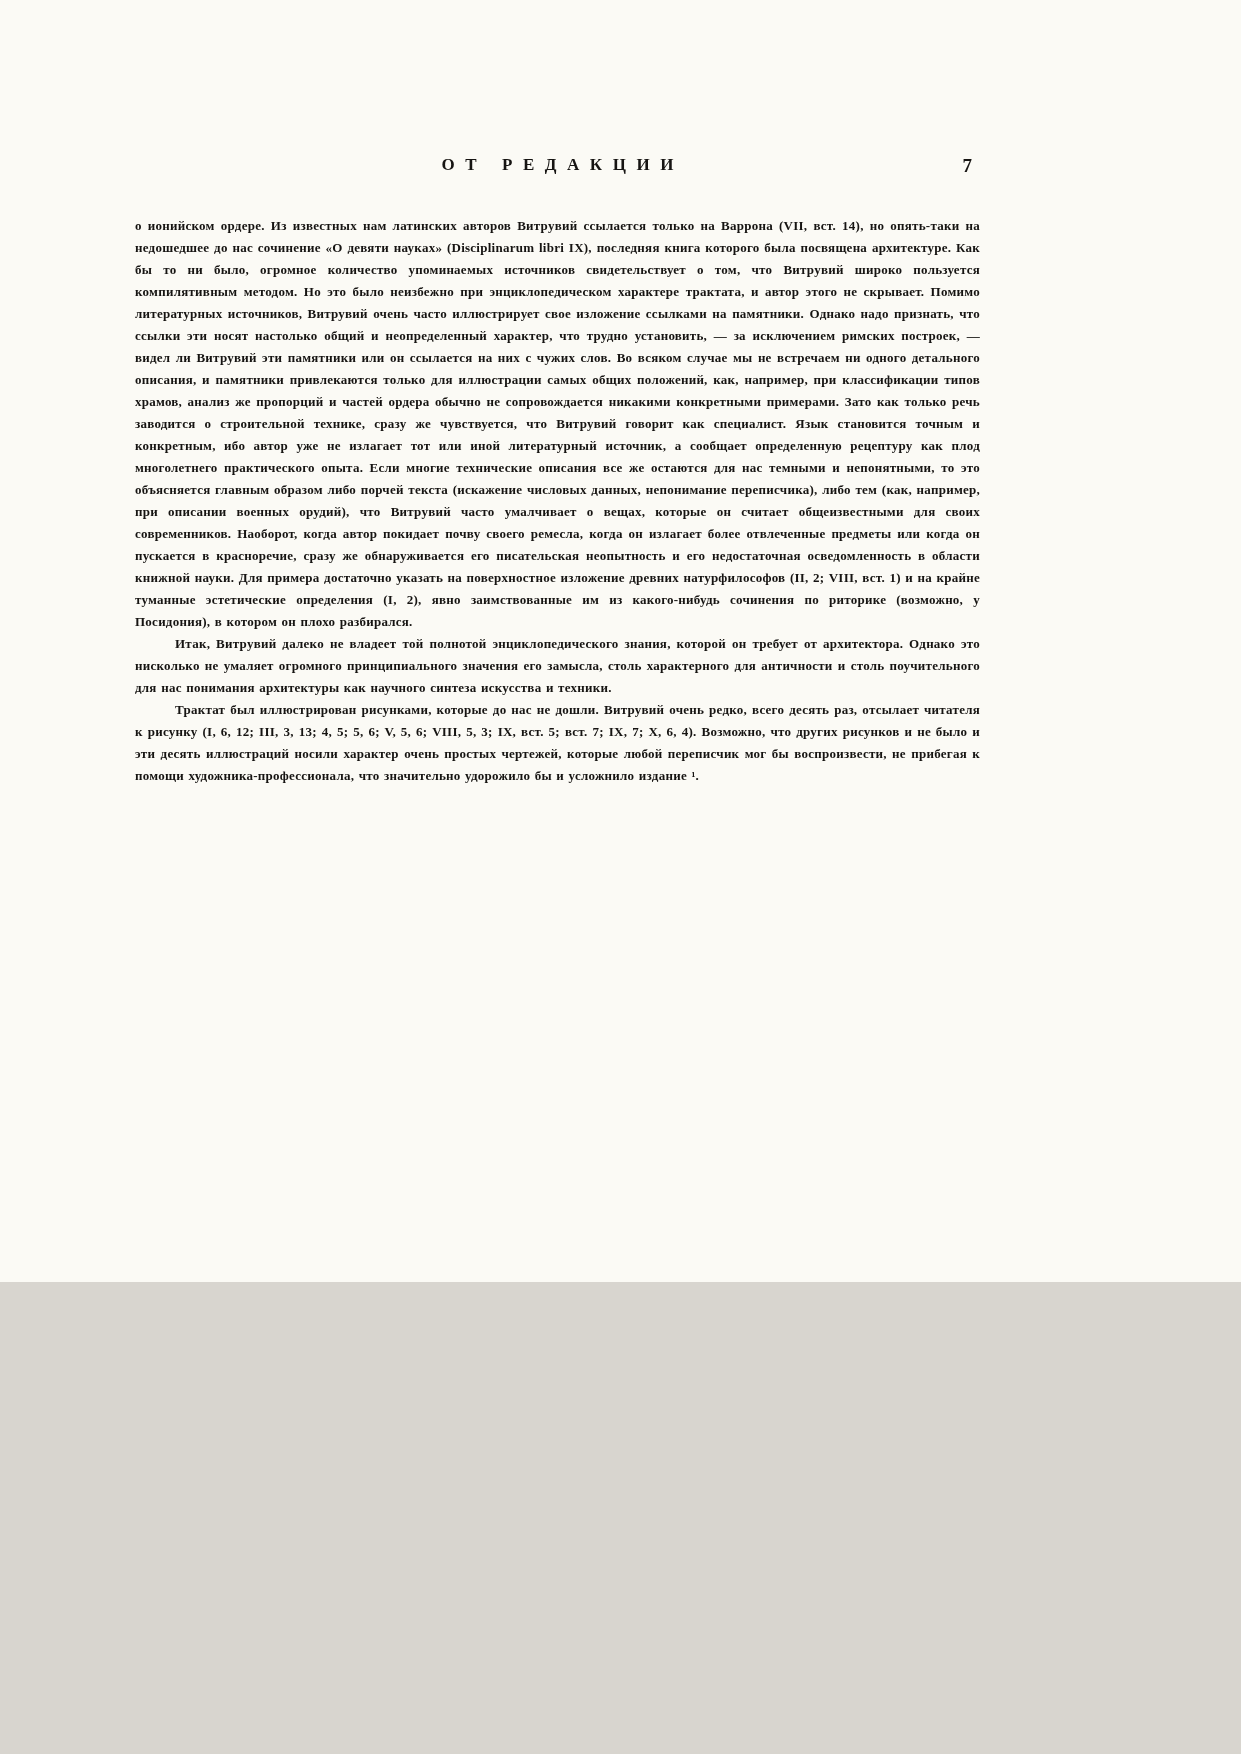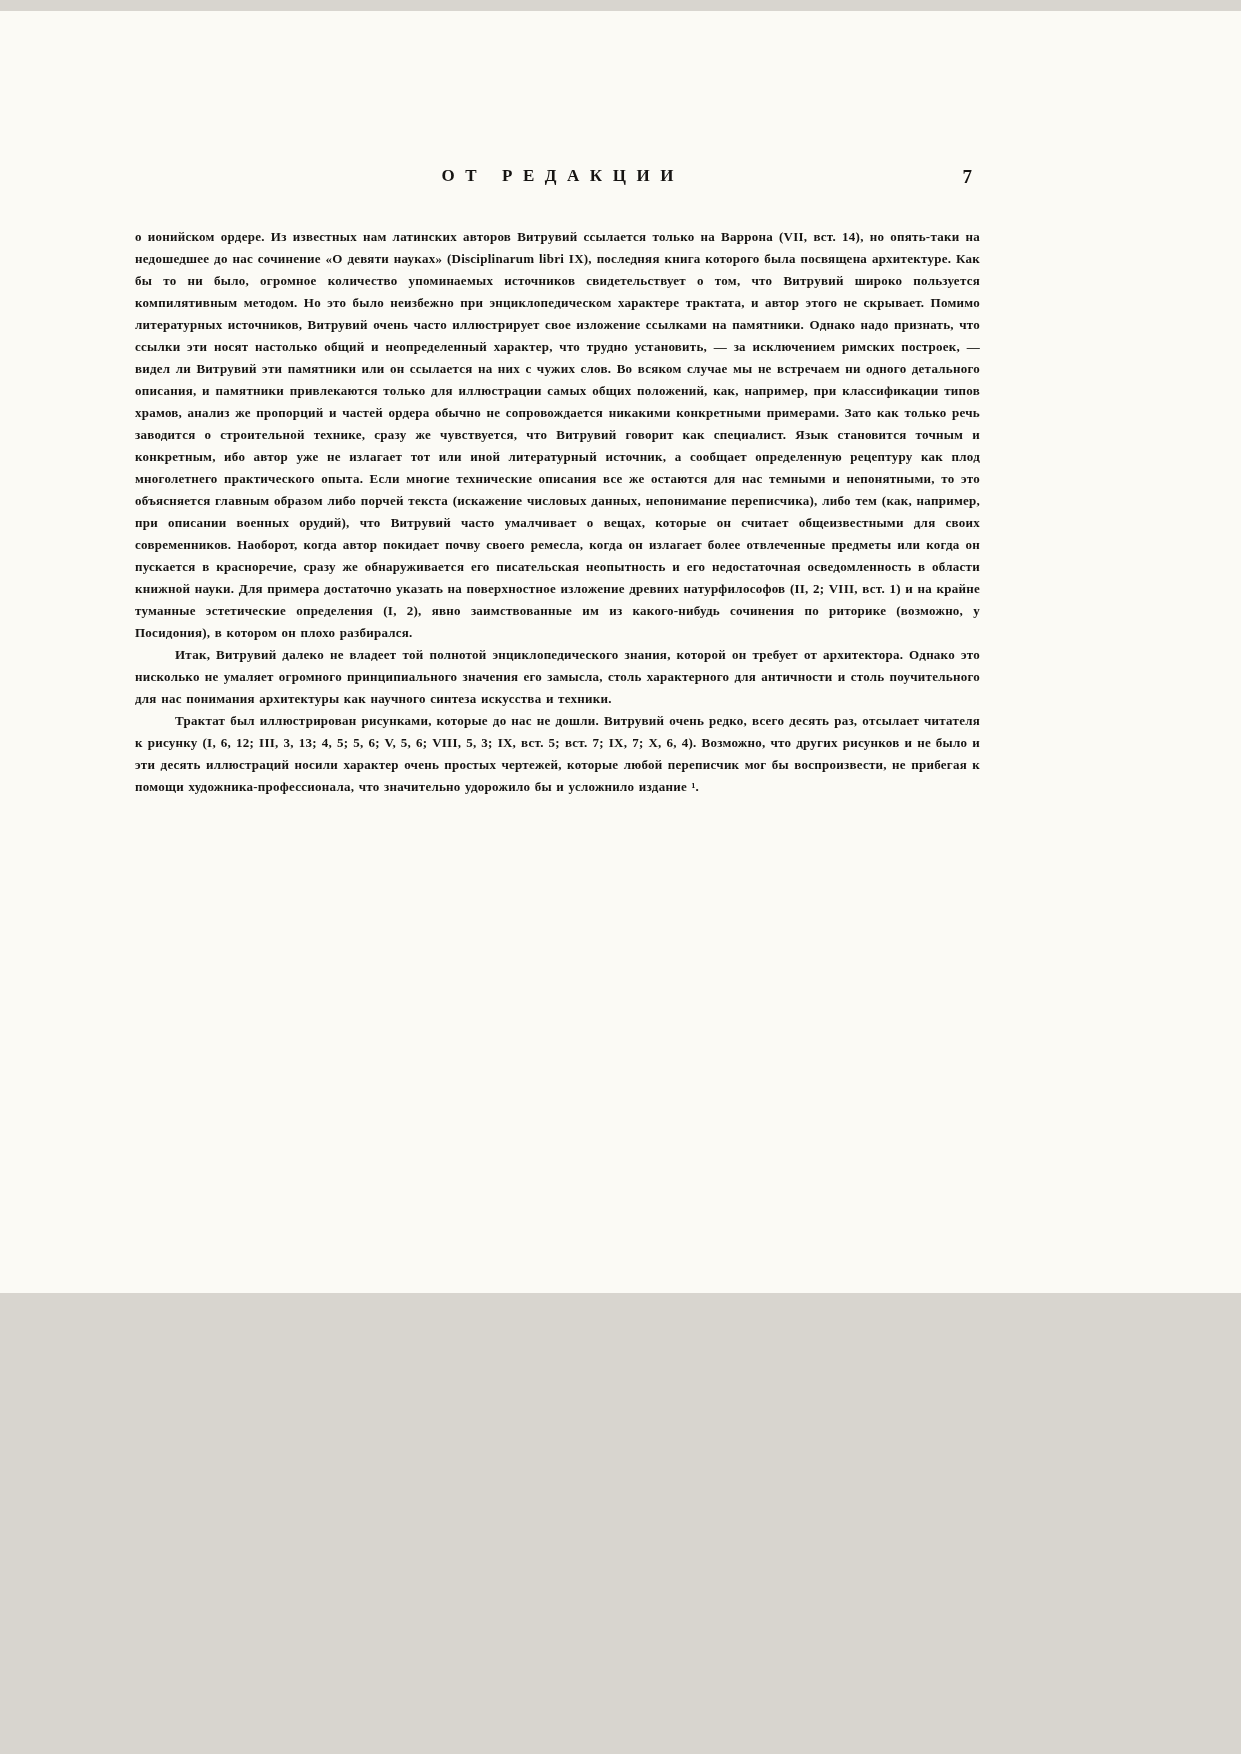--- a/index.html
+++ b/index.html
@@ -4,21 +4,21 @@
 <style>
   html, body {
     margin: 0;
     padding: 0;
     background: #d8d5cf;
   }
   .scan-page {
     position: relative;
     width: 1241px;
     height: 1282px;
-    margin: 11px auto;
+    margin: 0 auto;
     background: #fbfaf5;
     color: #161412;
     font-family: "Liberation Serif", "DejaVu Serif", serif;
     overflow: hidden;
     box-sizing: border-box;
     text-decoration: underline;
   }
   .text-column {
     position: absolute;
     left: 135px;

